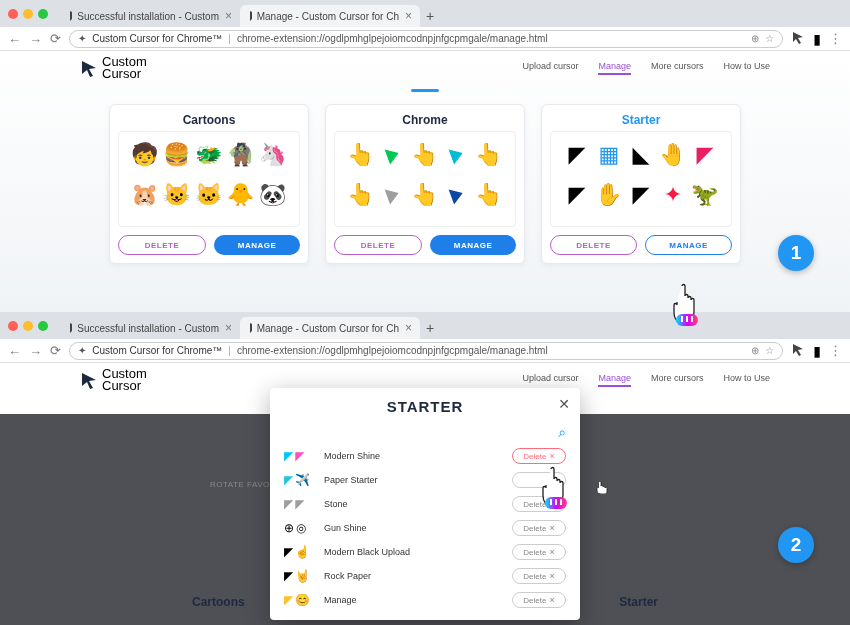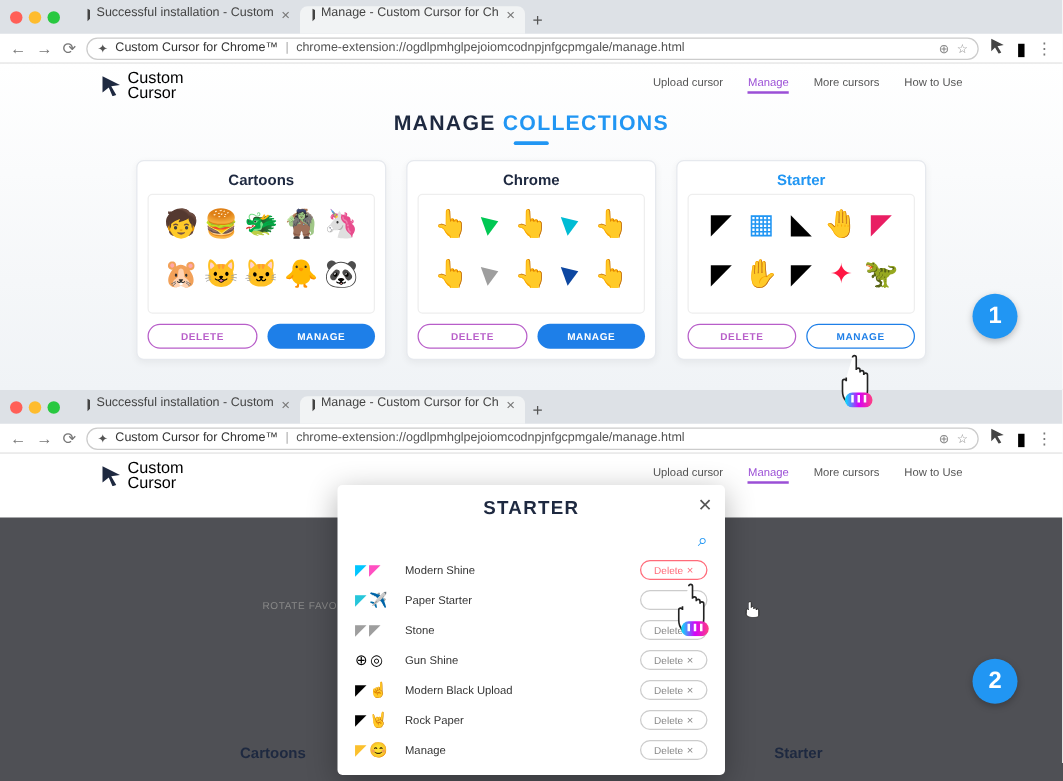--- a/index.html
+++ b/index.html
@@ -5,21 +5,21 @@
 *{box-sizing:border-box;margin:0;padding:0;font-family:-apple-system,BlinkMacSystemFont,'Segoe UI',Arial,sans-serif}
 body{background:#f5f5f5;width:850px;height:625px;overflow:hidden}
 .panel{width:850px;position:relative;background:#fff}
 .panel-1{height:312px;border-bottom:1px solid #ccc}
 .panel-2{height:313px;position:relative}
 .browser-top{height:51px;display:flex;flex-direction:column}
 .tab-bar{height:27px;background:#dde1e6;display:flex;align-items:center;padding-left:8px;position:relative}
 .traffic{display:flex;gap:5px;margin-right:12px}
 .dot{width:10px;height:10px;border-radius:50%}
 .red{background:#ff5f57}.yel{background:#febc2e}.grn{background:#28c840}
-.tab{height:22px;background:#f1f3f4;border-radius:6px 6px 0 0;display:flex;align-items:flex-start;padding:0 8px;font-size:10px;color:#444;margin-top:5px;max-width:180px;overflow:hidden;white-space:nowrap;position:relative}
+.tab{height:22px;background:#f1f3f4;border-radius:6px 6px 0 0;display:flex;align-items:center;padding:0 8px;font-size:10px;color:#444;margin-top:5px;max-width:180px;overflow:hidden;white-space:nowrap;position:relative}
 .tab.inactive{background:transparent}
 .tab-fav{width:10px;height:10px;margin-right:5px}
 .tab-close{margin-left:6px;color:#777;font-size:12px}
 .tab-plus{width:20px;text-align:center;color:#555;font-size:14px;margin-top:5px}
 .addr-bar{height:24px;display:flex;align-items:center;padding:0 8px;gap:8px;background:#fff;border-bottom:1px solid #ddd}
 .nav-ico{color:#777;font-size:13px}
 .addr-field{flex:1;height:18px;border:1px solid #ccc;border-radius:10px;display:flex;align-items:center;padding:0 8px;font-size:10px;color:#555;gap:6px}
 .addr-title{color:#333}
 .addr-sep{color:#aaa}
 .page-body{position:relative;height:261px;overflow:hidden;background:linear-gradient(#fff,#f0f3f6)}
@@ -129,23 +129,20 @@
             <div>Cursor</div>
         </div>
       </div>
       <div class="nav-links">
         <span class="nav-link">Upload cursor</span>
         <span class="nav-link active">Manage</span>
         <span class="nav-link">More cursors</span>
         <span class="nav-link">How to Use</span>
       </div>
     </div>
-    <div class="page-title">
-      <span>MANAGE </span><span class="accent">COLLECTIONS</span>
-    </div>
     <div class="title-under"></div>
 
     <div class="collections">
 
       <div class="coll-card">
         <div class="coll-title">Cartoons</div>
         <div class="coll-preview">
           <span class="cur-ico">🧒</span>
           <span class="cur-ico">🍔</span>
           <span class="cur-ico">🐲</span>

